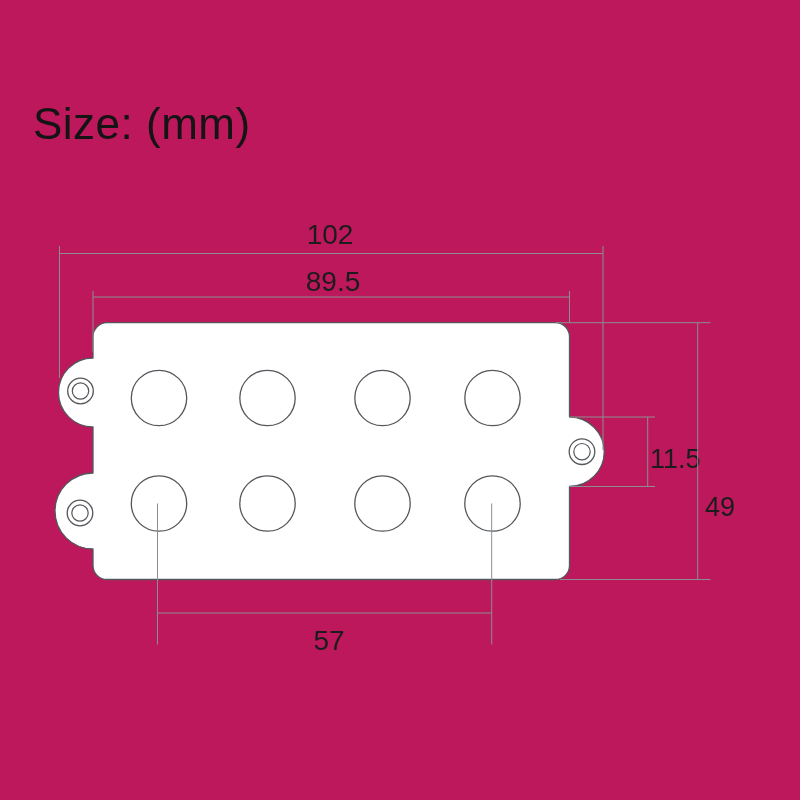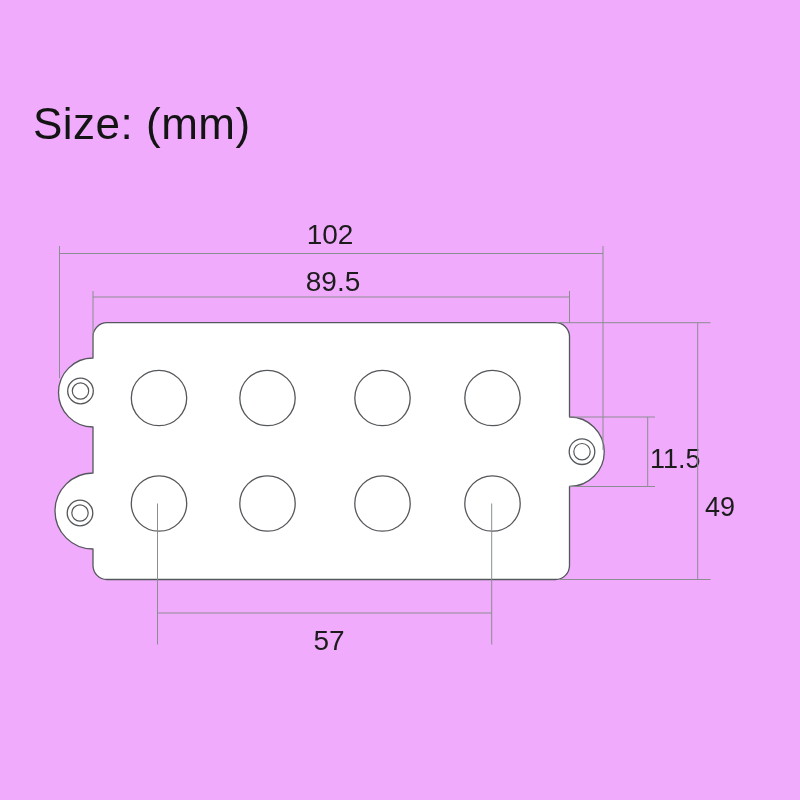--- a/index.html
+++ b/index.html
@@ -4,21 +4,21 @@
 <style>
   html, body {
     margin: 0;
     padding: 0;
     background: #ffffff;
   }
   .stage {
     position: relative;
     width: 800px;
     height: 800px;
-    background: #f0abfc;
+    background: #be185d;
     overflow: hidden;
     font-family: "Liberation Sans", sans-serif;
   }
   svg { display: block; }
 
   .body-outline {
     fill: #ffffff;
     stroke: #54575b;
     stroke-width: 1.3;
     stroke-linejoin: round;

